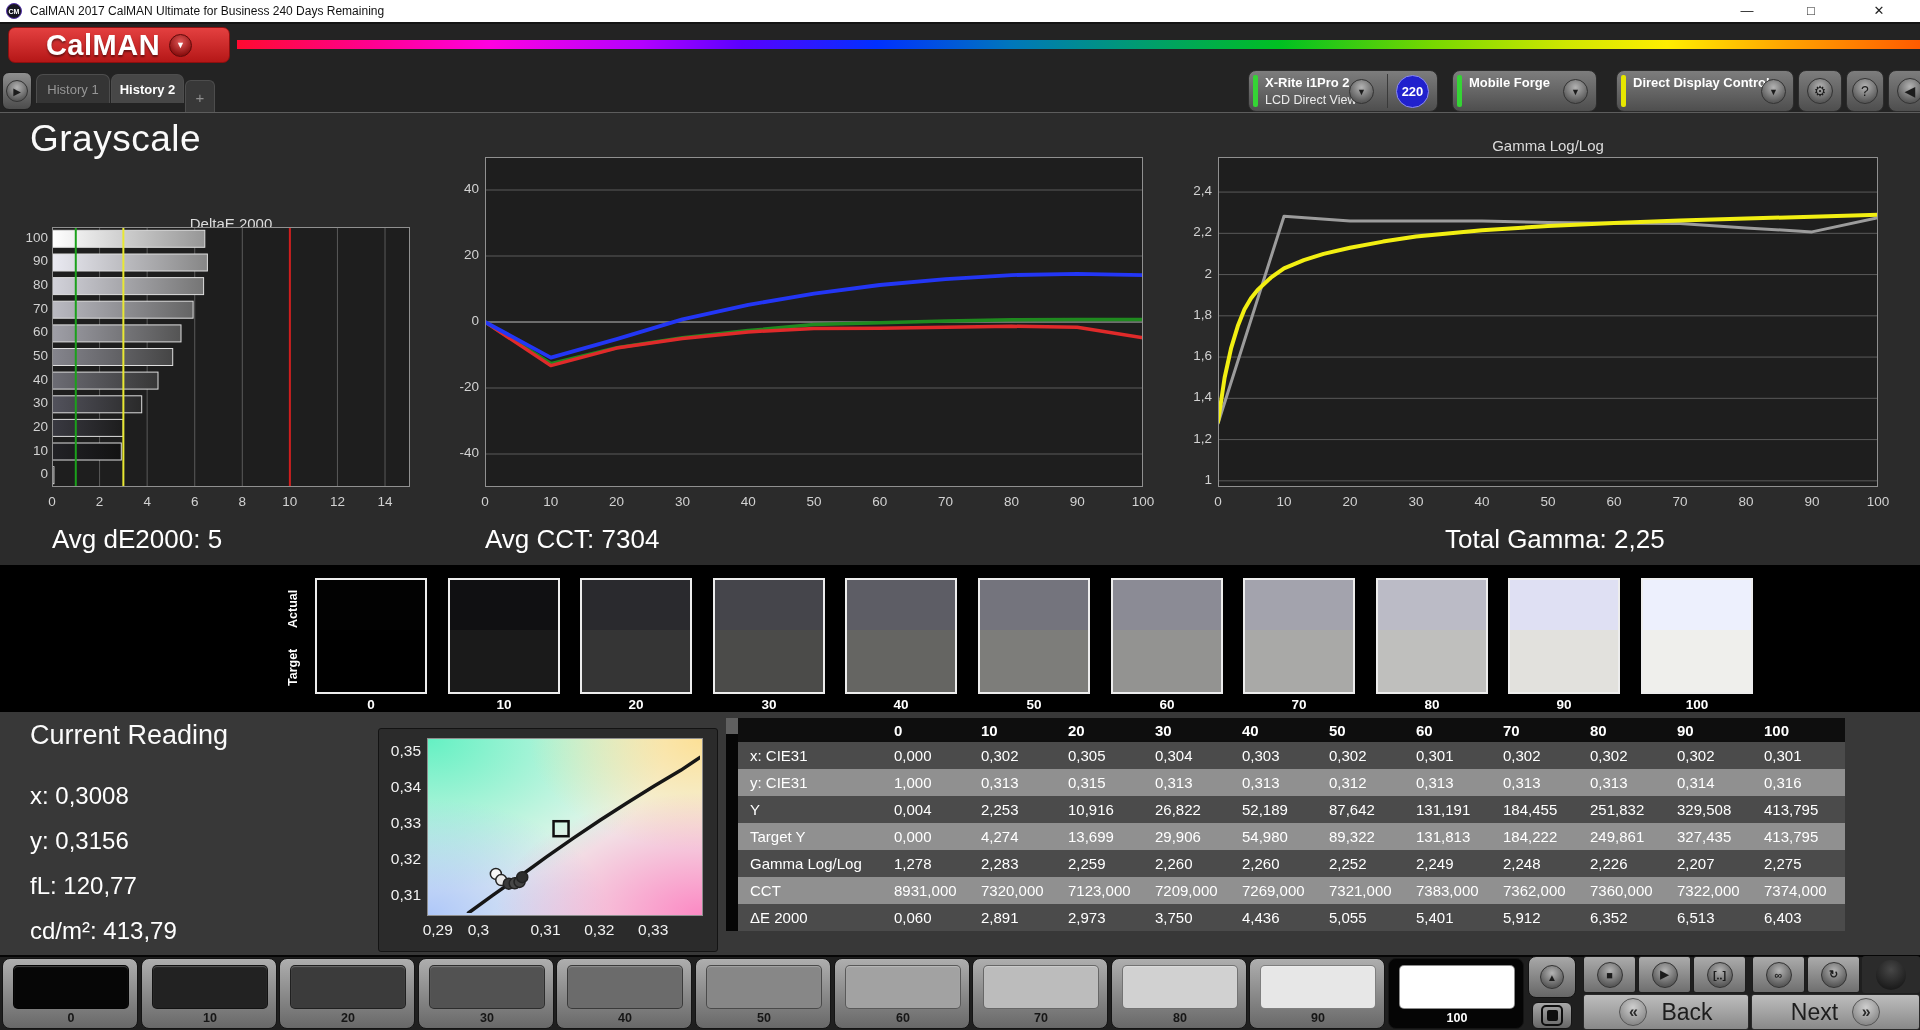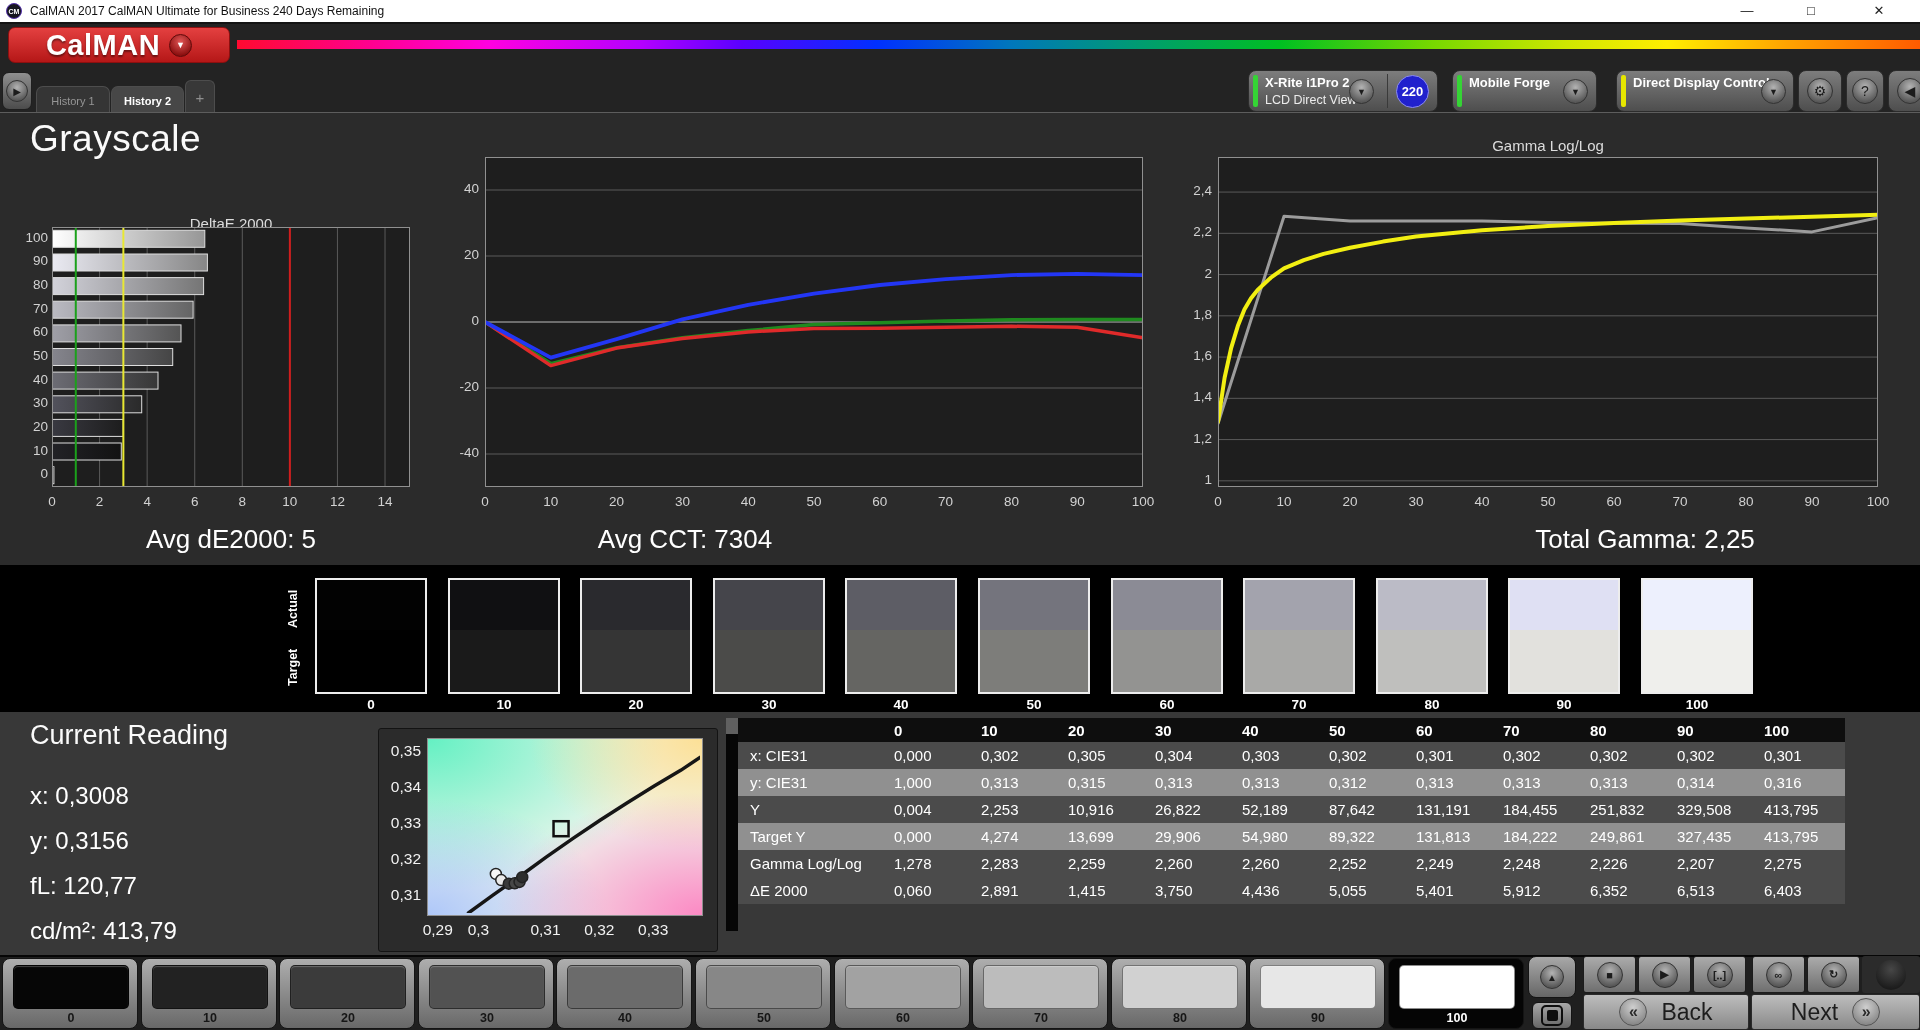--- a/index.html
+++ b/index.html
@@ -17,21 +17,21 @@
 
 #band{position:absolute;left:0;top:24px;width:1920px;height:88px;background:#232323}
 #logo{position:absolute;left:8px;top:27px;width:222px;height:36px;border-radius:7px;background:linear-gradient(#e44040,#b51717);border:1px solid #8d0f0f;display:flex;align-items:center;justify-content:center;gap:9px}
 #logo-text{color:#fff;font-size:29px;font-weight:bold;text-shadow:0 2px 2px rgba(0,0,0,.45);letter-spacing:.5px}
 #logo-dd{width:23px;height:23px;border-radius:50%;background:radial-gradient(circle at 50% 32%,#e05555,#8c1010 75%);border:1px solid #5f0a0a;color:#fff;font-size:9px;display:flex;align-items:center;justify-content:center}
 #rainbow{position:absolute;left:237px;top:40px;width:1683px;height:9px;background:linear-gradient(90deg,#ff0a30 0%,#ff0090 8%,#ff00e0 15%,#b400ff 24%,#5a00ff 30%,#0030ff 38%,#0077bb 46%,#009977 53%,#00c021 62%,#77d800 71%,#cfe700 79%,#ffee00 85%,#ffa400 92%,#ff5b00 100%)}
 
 
 #tab-back{position:absolute;left:2px;top:72px;width:30px;height:38px;border-radius:7px;background:linear-gradient(#8f8f8f,#4c4c4c);border:1px solid #1f1f1f;display:flex;align-items:center;justify-content:center}
 #tab-back .knob{width:22px;height:22px;font-size:10px}
-.tab{position:absolute;top:86px;height:29px;border:1px solid #4d4d4d;border-bottom:none;border-radius:7px 7px 0 0;display:flex;align-items:center;justify-content:center;font-size:11px}
+.tab{position:absolute;top:74px;height:29px;border:1px solid #4d4d4d;border-bottom:none;border-radius:7px 7px 0 0;display:flex;align-items:center;justify-content:center;font-size:13px}
 #tab-1{left:36px;width:74px;background:#353535;color:#969696}
 #tab-2{left:111px;width:73px;background:#474747;color:#fff;font-weight:bold}
 #tab-add{left:185px;top:80px;height:33px;width:30px;background:#383838;color:#8f8f8f;font-size:15px;border-radius:6px 6px 0 0;border:1px solid #4d4d4d;border-bottom:none}
 #content-topline{position:absolute;left:0;top:112px;width:1920px;height:1px;background:#5d5d5d}
 
 
 .dd{position:absolute;top:70px;height:42px;background:linear-gradient(#7d7d7d,#4e4e4e);border:1px solid #2c2c2c;border-radius:8px}
 .accent{position:absolute;left:4px;top:4px;bottom:4px;width:5px;border-radius:2px}
 .dd-line1{position:absolute;left:16px;top:4px;font-size:13px;font-weight:bold;color:#fff;white-space:nowrap}
 .dd-line2{position:absolute;left:16px;top:22px;font-size:12.5px;color:#ececec;white-space:nowrap}
@@ -51,21 +51,21 @@
 #btn-help{left:1846px;width:38px}
 #btn-collapse{left:1888px;width:44px}
 
 
 #main-bg{position:absolute;left:0;top:113px;width:1920px;height:452px;background:#2b2b2b}
 #page-title{position:absolute;left:30px;top:118px;font-size:37px;font-weight:300;color:#fafafa;letter-spacing:.5px}
 .chart-title{position:absolute;font-size:15px;color:#dcdcdc;text-align:center}
 .plot{position:absolute;background:#1e1e1e}
 .axlab{position:absolute;font-size:13.5px;color:#d2d2d2;white-space:nowrap}
 .axlab.big{font-size:15.5px;color:#f2f2f2}
-.stat{position:absolute;font-size:26px;color:#fff;text-align:center;white-space:nowrap}
+.stat{position:absolute;font-size:26px;color:#fff;white-space:nowrap}
 
 
 #swatch-strip{position:absolute;left:0;top:565px;width:1920px;height:147px;background:#000}
 .rotlab{position:absolute;left:286px;writing-mode:vertical-rl;transform:rotate(180deg);font-size:12.5px;font-weight:bold;color:#fff;text-align:center}
 .swatch{position:absolute;top:13px;width:112px;height:116px;border:2px solid #ededed;background:#000}
 .swatch .half-a{position:absolute;left:0;top:0;width:100%;height:50px}
 .swatch .half-t{position:absolute;left:0;top:50px;width:100%;height:62px}
 .swatch-label{position:absolute;top:132px;width:112px;text-align:center;font-size:13.5px;font-weight:bold;color:#fff}
 
 
@@ -438,25 +438,39 @@
           <div class="cell">2,259</div>
           <div class="cell">2,260</div>
           <div class="cell">2,260</div>
           <div class="cell">2,252</div>
           <div class="cell">2,249</div>
           <div class="cell">2,248</div>
           <div class="cell">2,226</div>
           <div class="cell">2,207</div>
           <div class="cell">2,275</div>
         </div>
+        <div class="tr light">
+          <div class="cell lab">CCT</div>
+          <div class="cell">8931,000</div>
+          <div class="cell">7320,000</div>
+          <div class="cell">7123,000</div>
+          <div class="cell">7209,000</div>
+          <div class="cell">7269,000</div>
+          <div class="cell">7321,000</div>
+          <div class="cell">7383,000</div>
+          <div class="cell">7362,000</div>
+          <div class="cell">7360,000</div>
+          <div class="cell">7322,000</div>
+          <div class="cell">7374,000</div>
+        </div>
         <div class="tr dark">
           <div class="cell lab">ΔE 2000</div>
           <div class="cell">0,060</div>
           <div class="cell">2,891</div>
-          <div class="cell">1,415</div>
+          <div class="cell">2,973</div>
           <div class="cell">3,750</div>
           <div class="cell">4,436</div>
           <div class="cell">5,055</div>
           <div class="cell">5,401</div>
           <div class="cell">5,912</div>
           <div class="cell">6,352</div>
           <div class="cell">6,513</div>
           <div class="cell">6,403</div>
         </div>
       </div>

